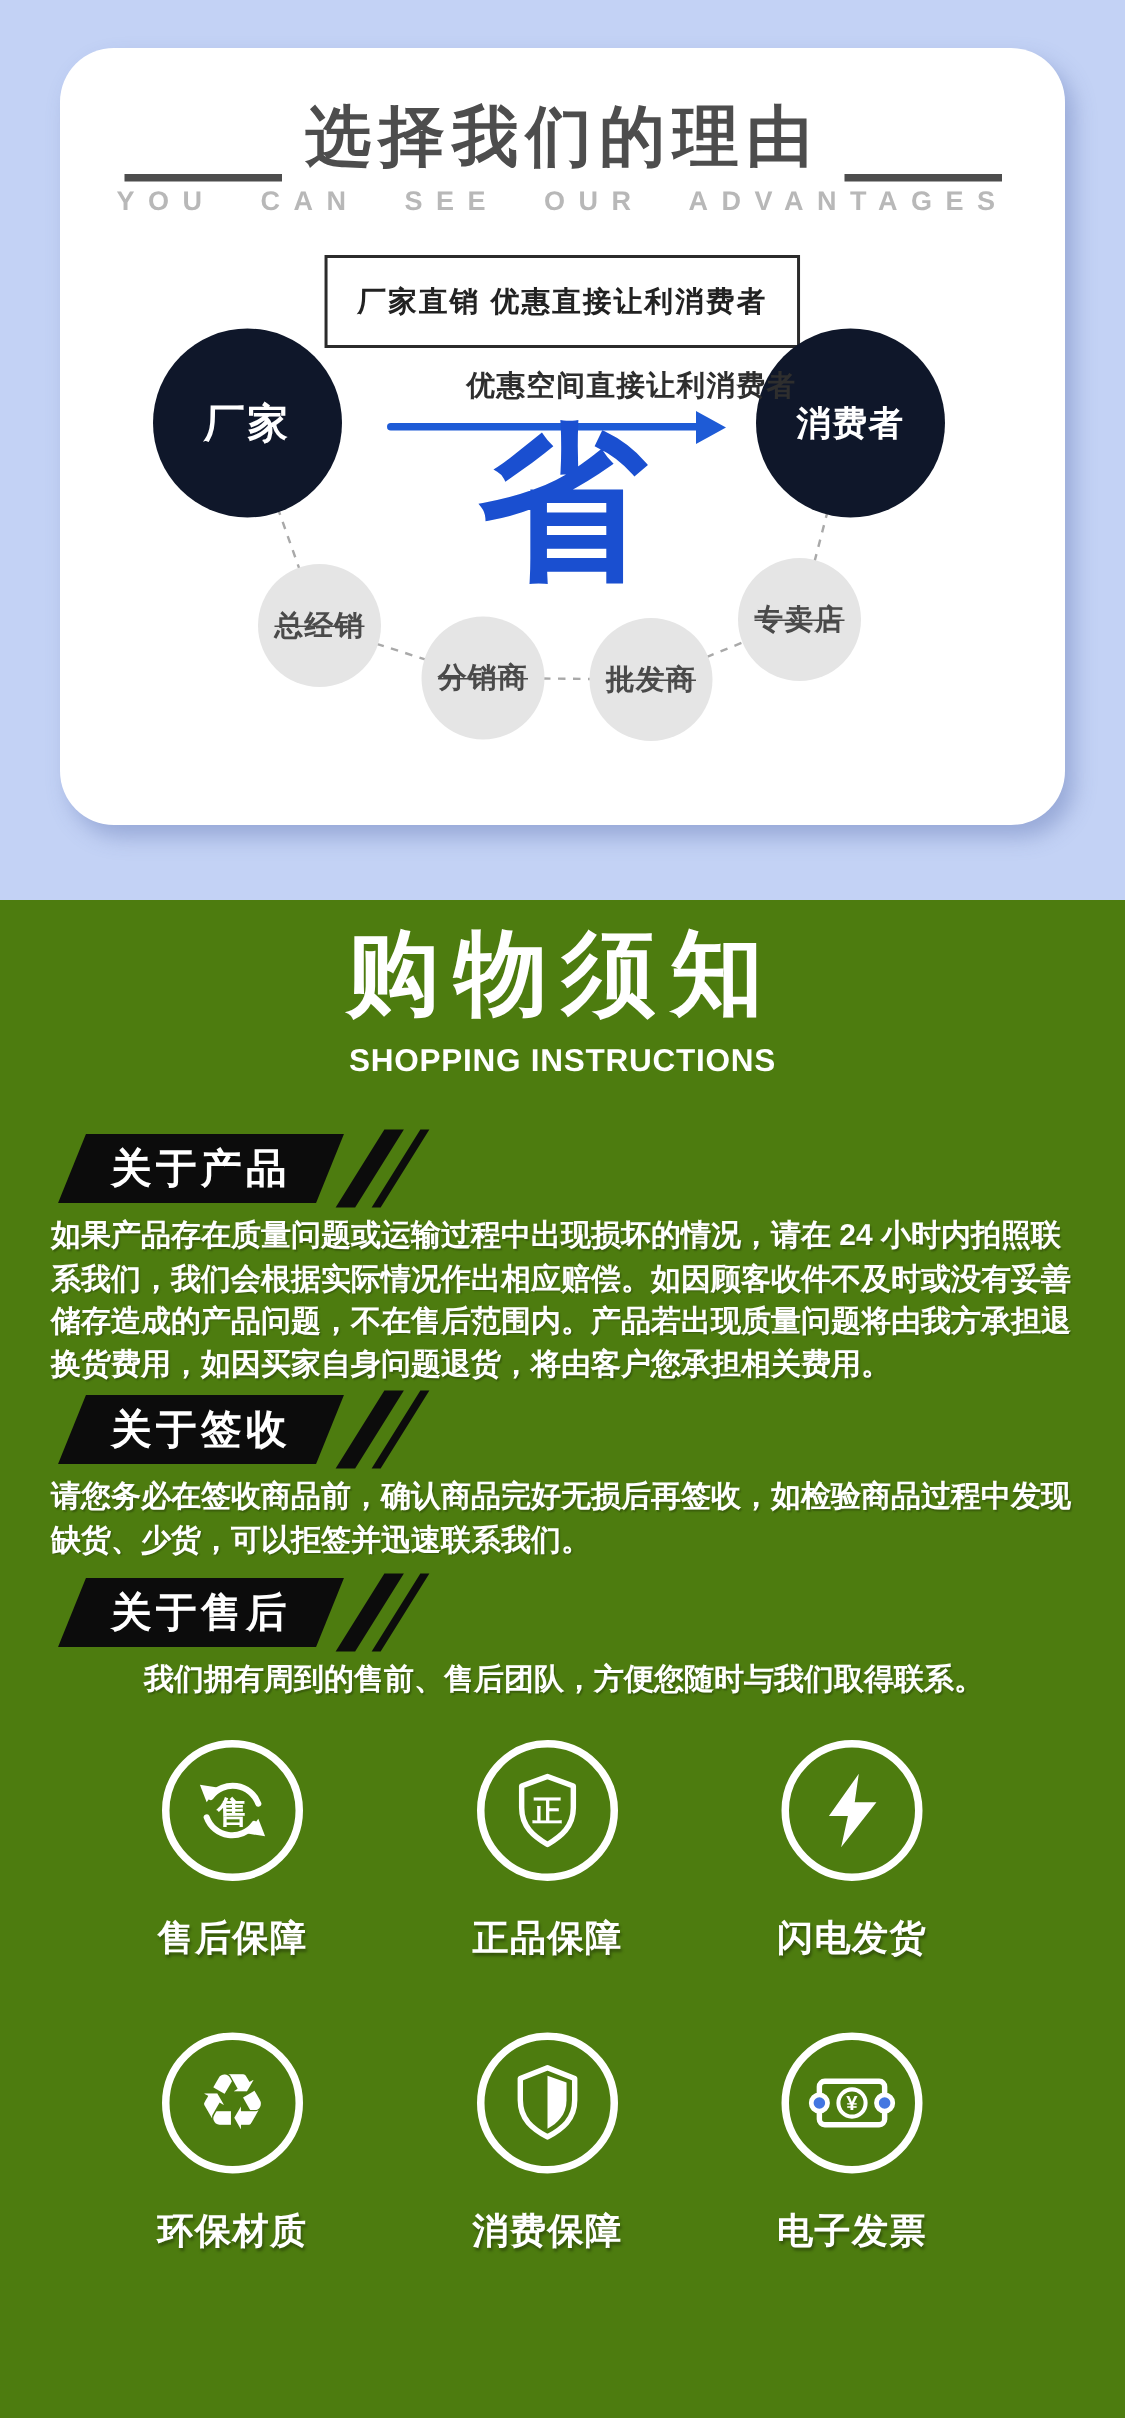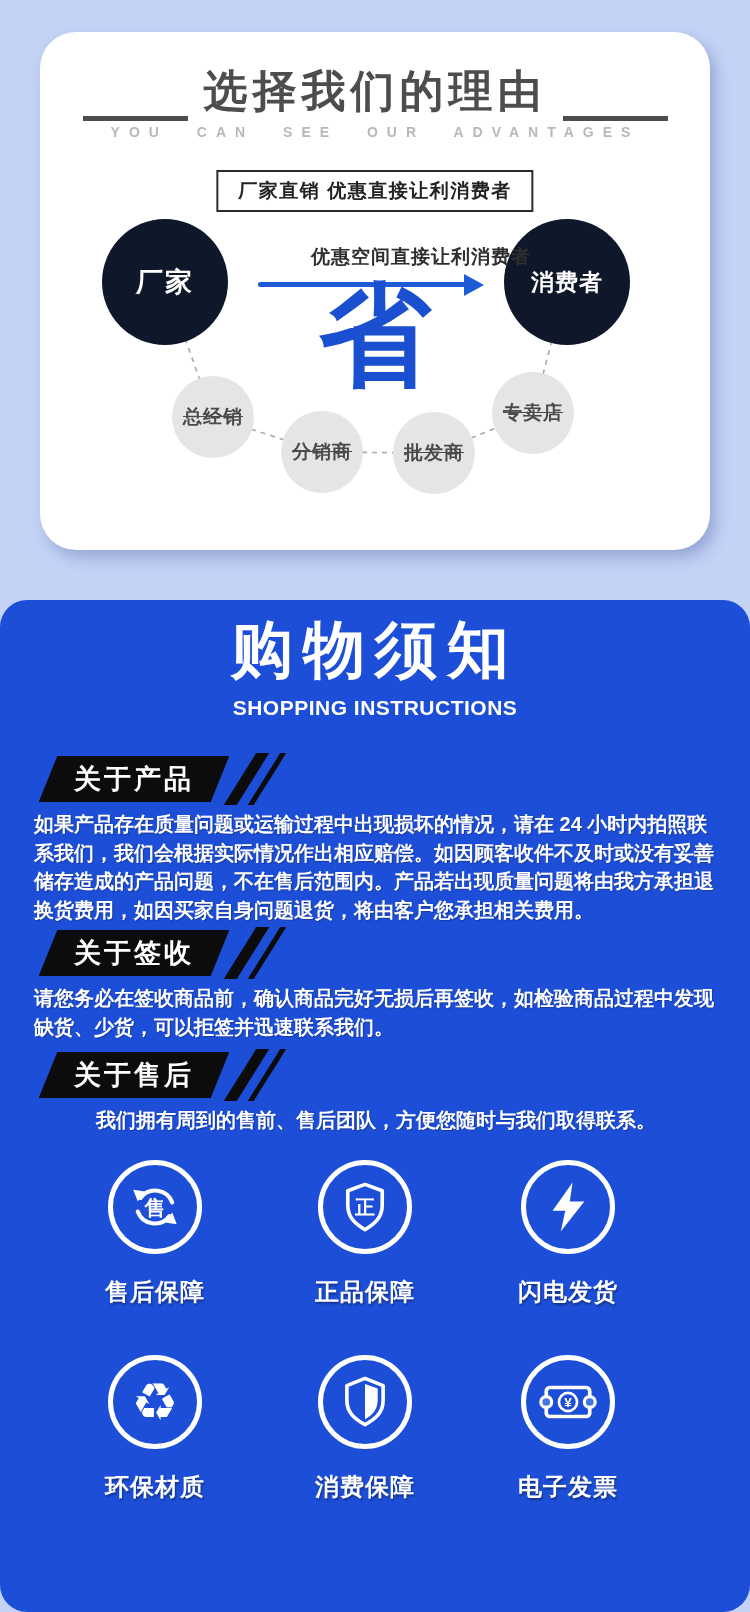--- a/index.html
+++ b/index.html
@@ -6,43 +6,43 @@
   body{font-family:"Liberation Sans","DejaVu Sans",sans-serif;}
   .page{position:relative;width:750px;height:1612px;overflow:hidden;background:#c3d2f5;}
 
   
   .top-section{position:absolute;left:0;top:0;width:750px;height:600px;background:#c3d2f5;}
   .card{position:absolute;left:40px;top:32px;width:670px;height:518px;background:#fff;
         border-radius:36px;box-shadow:6px 8px 14px rgba(100,120,180,.45);}
   .title-row{position:absolute;left:0;top:30px;width:100%;display:flex;align-items:flex-end;justify-content:center;}
   .hline{width:105px;height:5px;background:#4d4d4d;margin:0 16px;}
   .card-title{margin:0;font-size:44px;font-weight:600;color:#4d4d4d;letter-spacing:5px;white-space:nowrap;}
-  .card-subtitle{position:absolute;left:0;top:92px;width:100%;text-align:center;font-size:14px;font-weight:bold;
+  .card-subtitle{position:absolute;left:0;top:92px;width:100%;text-align:center;font-size:18px;font-weight:bold;
         color:#b8b8b8;letter-spacing:9px;word-spacing:16px;white-space:nowrap;}
   .slogan-box{position:absolute;left:50%;transform:translateX(-50%);top:138px;border:2px solid #2b2b2b;
-        padding:6px 20px;font-size:19px;font-weight:bold;color:#222;letter-spacing:1.5px;white-space:nowrap;}
+        padding:16px 20px;font-size:19px;font-weight:bold;color:#222;letter-spacing:1.5px;white-space:nowrap;}
   .connectors{position:absolute;left:0;top:0;width:670px;height:518px;z-index:1;}
   .big-circle{position:absolute;width:126px;height:126px;border-radius:50%;background:#0f172a;z-index:2;
         display:flex;align-items:center;justify-content:center;color:#fff;font-weight:bold;}
   .big-circle.factory{left:62px;top:187px;font-size:27px;letter-spacing:2px;}
   .big-circle.consumer{left:464px;top:187px;font-size:23px;letter-spacing:1px;}
   .arrow-label{position:absolute;left:0;top:212px;width:100%;text-align:center;font-size:19px;font-weight:bold;
         color:#2e2e2e;letter-spacing:1px;z-index:2;padding-left:46px;}
   .arrow-line{position:absolute;left:218px;top:250px;width:212px;height:5px;background:#1e5bd6;border-radius:3px;z-index:2;}
   .arrow-head{position:absolute;left:424px;top:242px;width:0;height:0;border-left:20px solid #1e5bd6;
         border-top:11px solid transparent;border-bottom:11px solid transparent;z-index:2;}
   .save-char{position:absolute;left:0;top:248px;width:100%;text-align:center;font-size:112px;line-height:112px;
         font-weight:800;color:#1a4fd0;z-index:2;}
   .mid-circle{position:absolute;width:82px;height:82px;border-radius:50%;background:#e5e5e5;z-index:2;
         display:flex;align-items:center;justify-content:center;font-size:19px;font-weight:bold;color:#4a4a4a;
         text-decoration:line-through;letter-spacing:1px;}
   .m0{left:132px;top:344px;} .m1{left:241px;top:379px;} .m2{left:353px;top:380px;} .m3{left:452px;top:340px;}
 
   
-  .notice-section{position:absolute;left:0;top:600px;width:750px;height:1012px;background:#1d4ed8;color:#fff;border-radius:27px;}
+  .notice-section{position:absolute;left:0;top:600px;width:750px;height:1012px;background:#4d7c0f;color:#fff;}
   .notice-title{position:absolute;left:0;top:14px;width:100%;text-align:center;margin:0;
         font-size:62px;line-height:72px;font-weight:bold;letter-spacing:10px;}
   .notice-subtitle{position:absolute;left:0;top:96px;width:100%;text-align:center;
         font-size:21px;font-weight:bold;letter-spacing:.5px;}
   .badge{position:absolute;left:48px;height:46px;background:#0c0c0c;transform:skewX(-22deg);
         display:flex;align-items:center;padding:0 26px;}
   .badge span{display:block;transform:skewX(22deg);color:#fff;font-size:27px;font-weight:bold;letter-spacing:3px;white-space:nowrap;}
   .slash{position:absolute;background:#0c0c0c;transform:skewX(-32deg);height:52px;}
   .slash.thick{width:13px;} .slash.thin{width:6px;}
   .b1{top:156px;} .s1a{left:240px;top:153px;} .s1b{left:264px;top:153px;}

